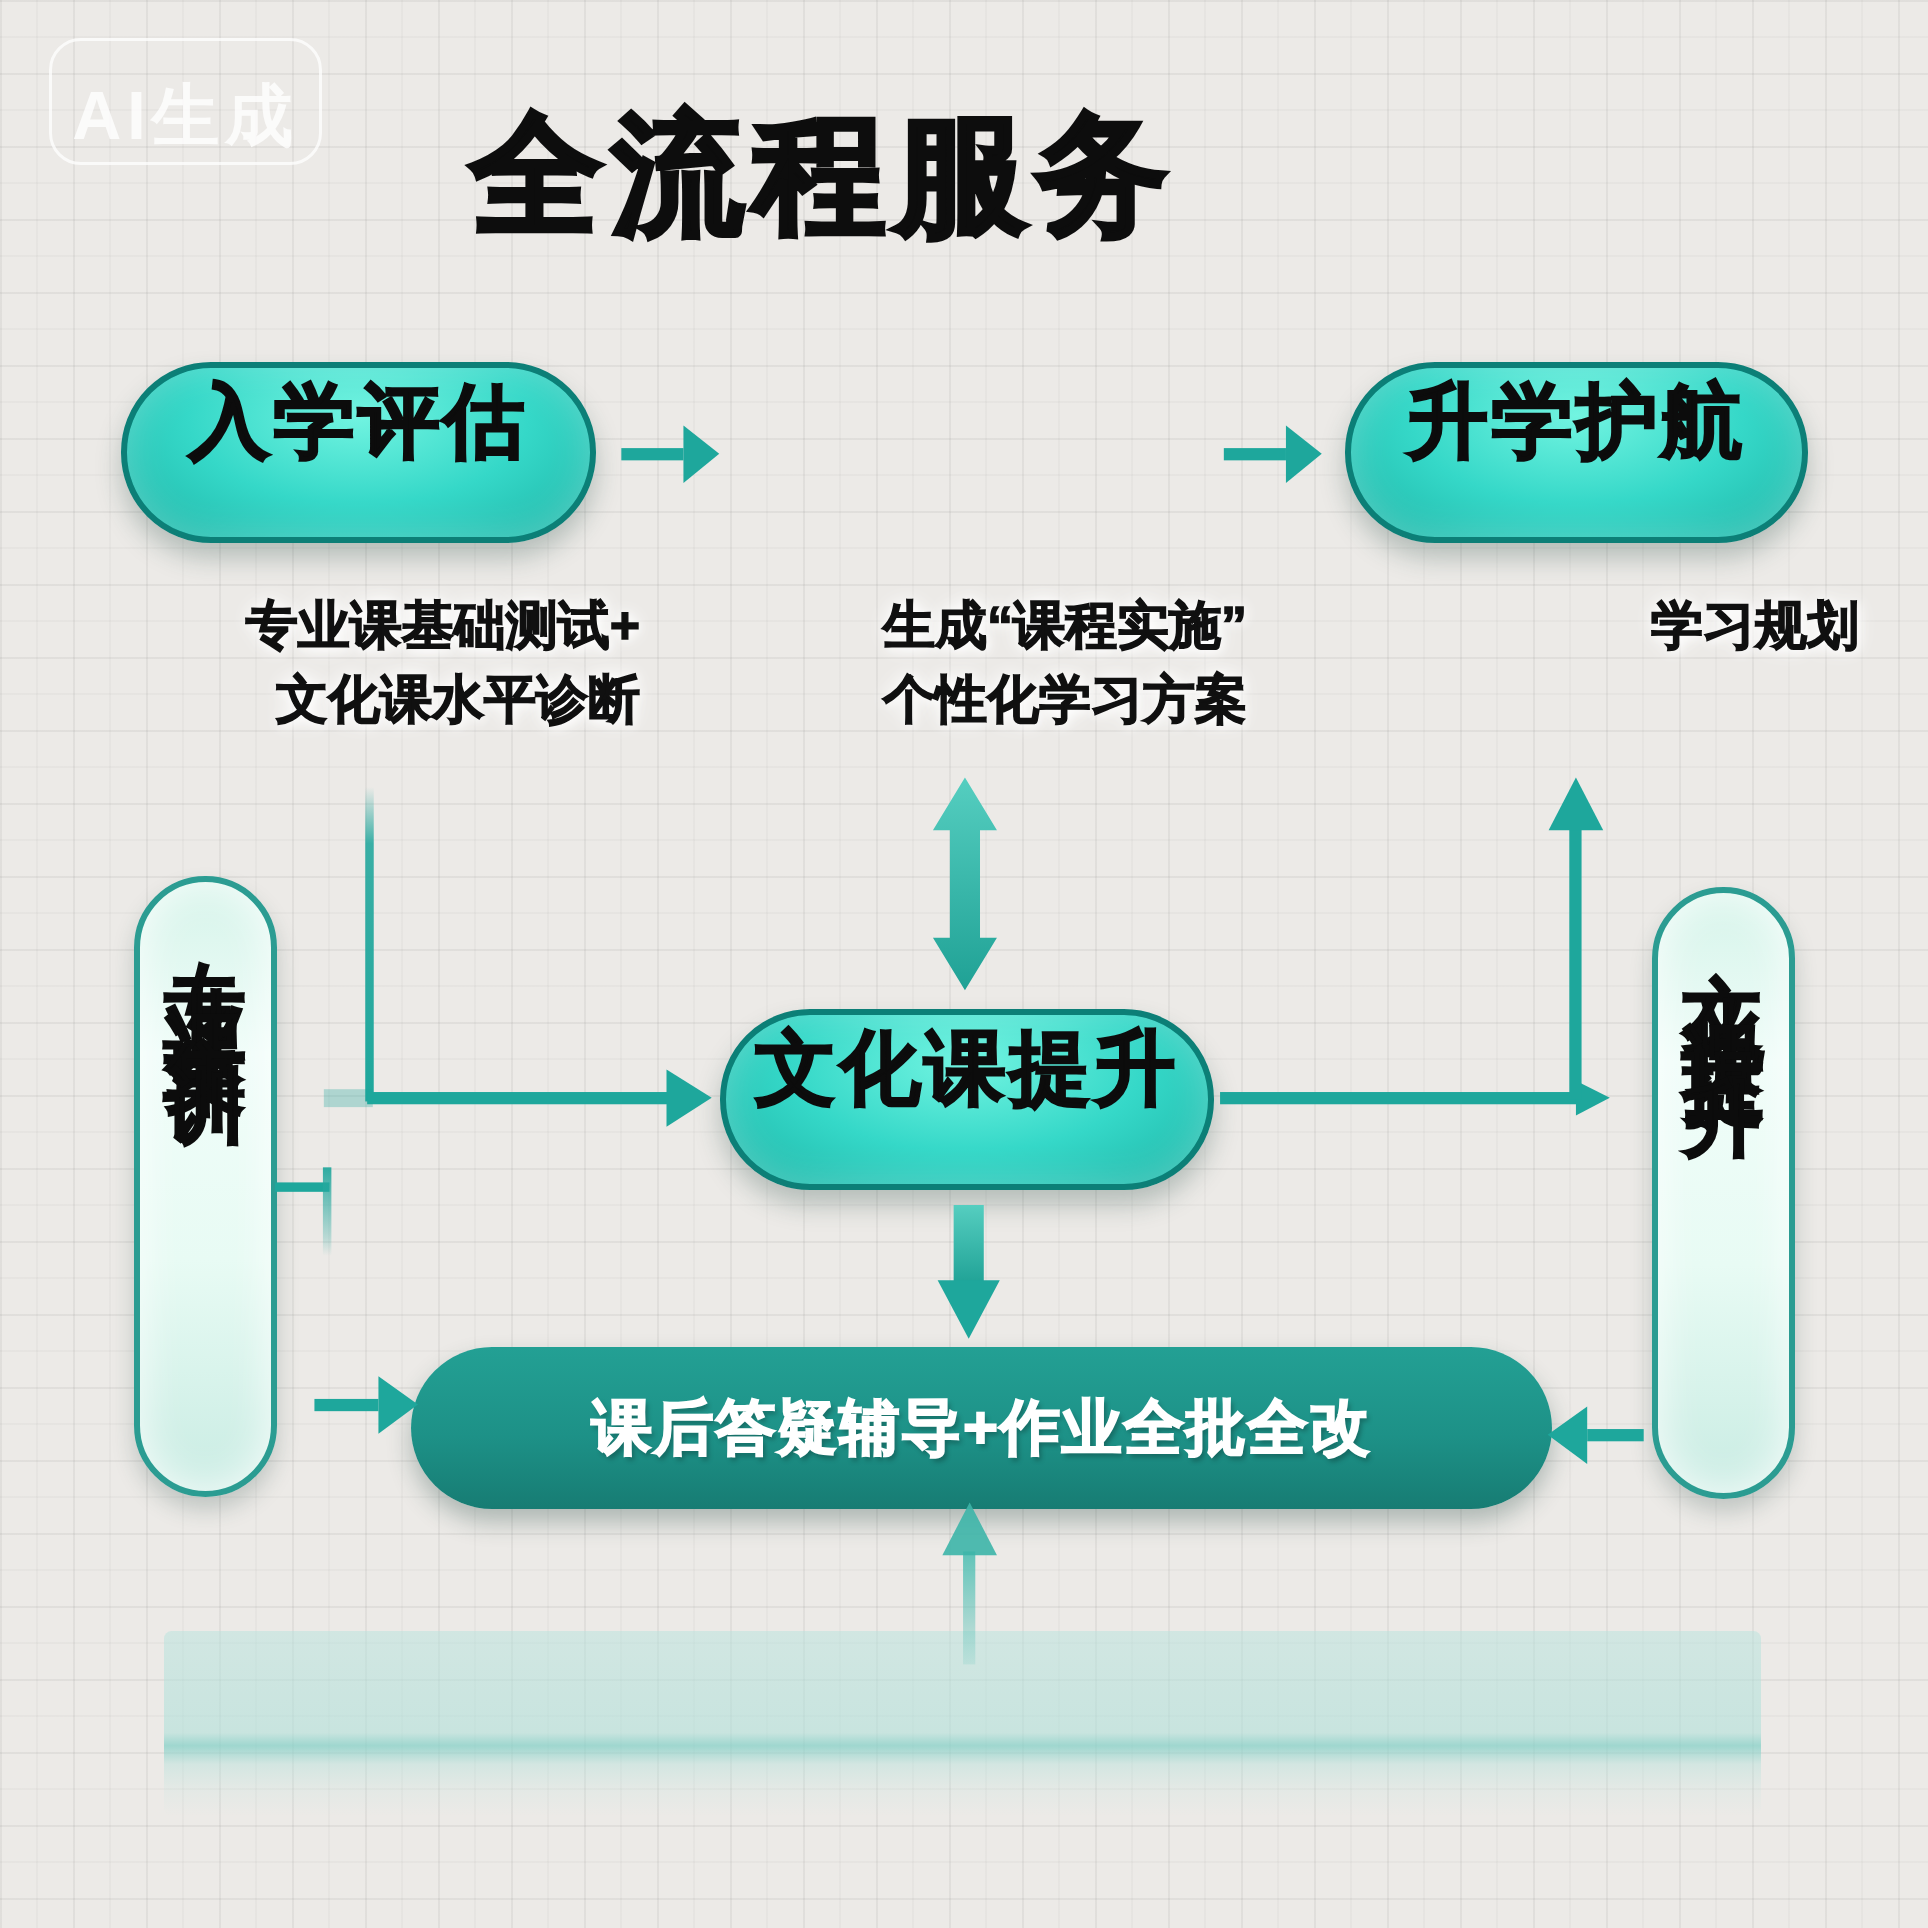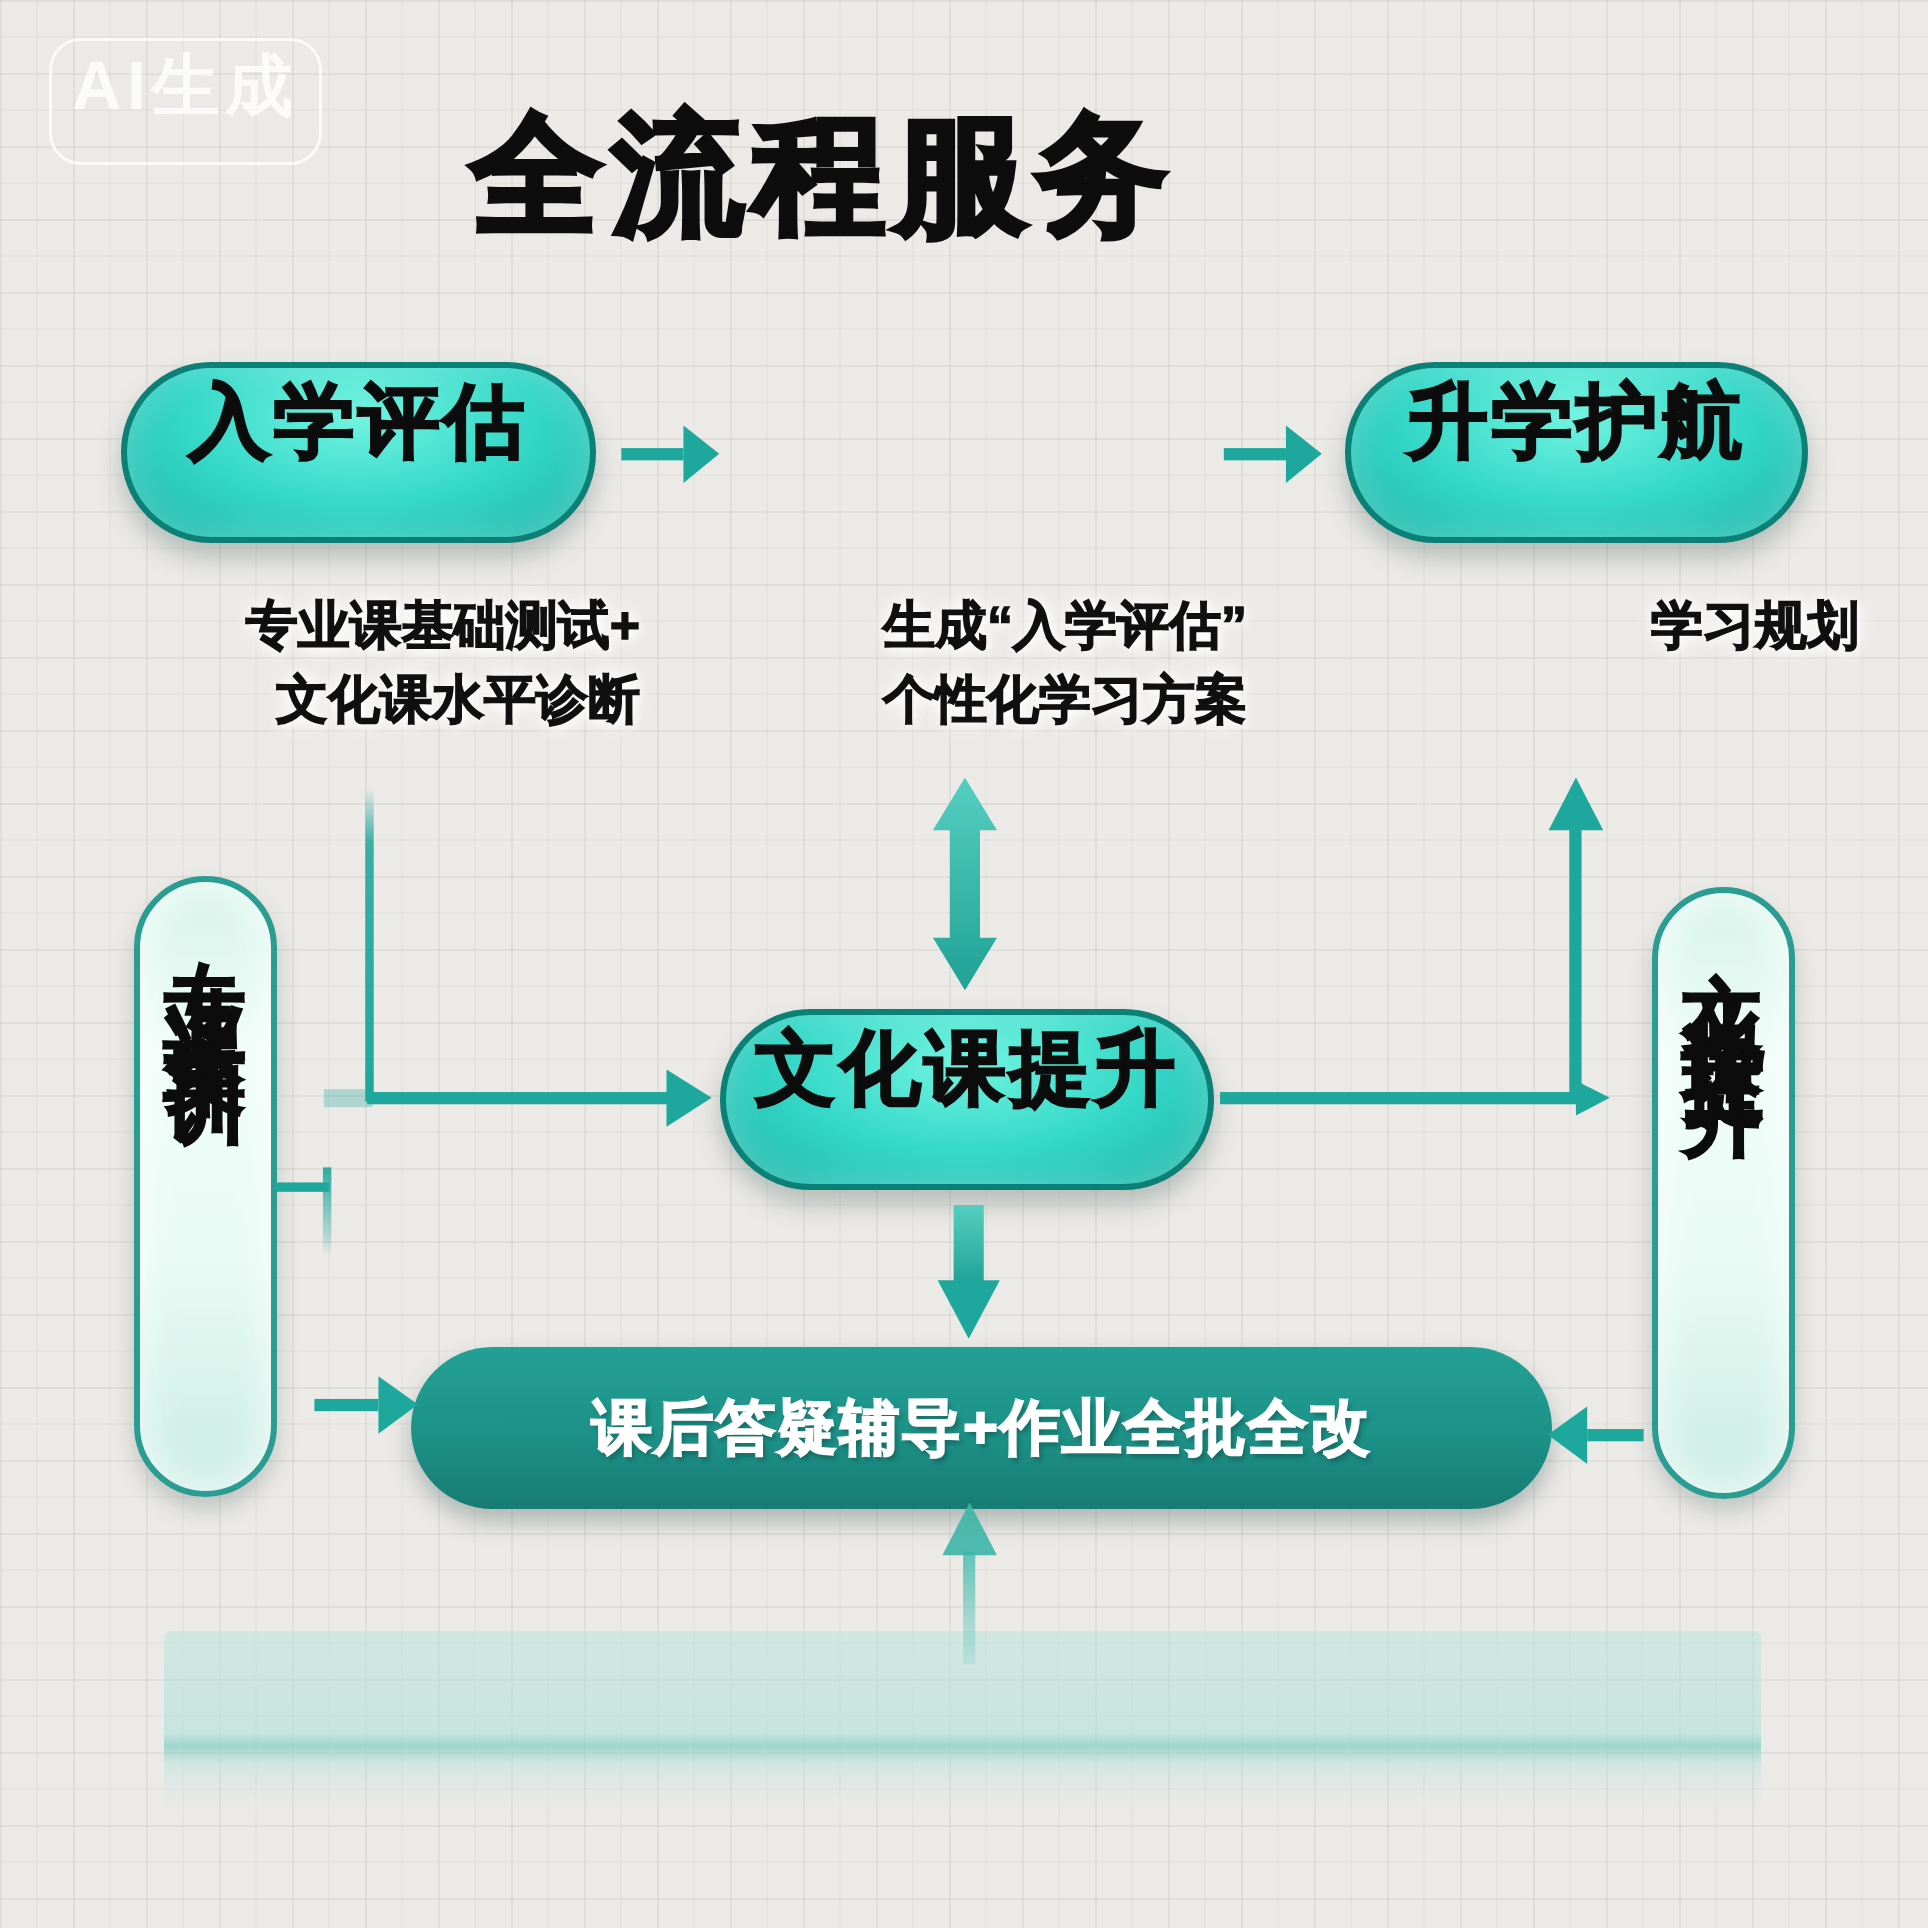--- a/index.html
+++ b/index.html
@@ -11,21 +11,21 @@
       repeating-linear-gradient(to right, rgba(120,120,118,.10) 0 1.9px, transparent 1.9px 73px),
       repeating-linear-gradient(to bottom, rgba(120,120,118,.10) 0 1.9px, transparent 1.9px 73px),
       repeating-linear-gradient(to right, transparent 0 36px, rgba(120,120,118,.05) 36px 38px, transparent 38px 73px),
       repeating-linear-gradient(to bottom, transparent 0 36px, rgba(120,120,118,.05) 36px 38px, transparent 38px 73px);
   }
   .abs{position:absolute;}
   
   .ai-badge{
     left:49px;top:38px;width:267px;height:121px;
     border:3.8px solid rgba(255,255,255,.75);border-radius:32px;
-    display:flex;align-items:flex-start;justify-content:center;
+    display:flex;align-items:flex-end;justify-content:center;
     color:rgba(255,255,255,.78);font-size:68px;font-weight:700;letter-spacing:5.6px;
   }
   
   .title{
     left:0;top:87px;width:1648px;text-align:center;
     font-size:132px;font-weight:900;color:#0d0d0d;
     -webkit-text-stroke:4.7px #0d0d0d;letter-spacing:9.4px;
   }
   
   .pill{
@@ -103,21 +103,21 @@
   </div>
   <div class="abs pill bright" style="left:1345px;top:362px;width:463px;height:181px">
     <span>升学护航</span>
   </div>
 
   <div class="abs desc" style="left:75px;top:589px;width:565px">
     <span class="line">专业课基础测试+</span>
     <span class="line">文化课水平诊断</span>
   </div>
   <div class="abs desc" style="left:682px;top:589px;width:565px">
-    <span class="line">生成“入学评估”</span>
+    <span class="line">生成“课程实施”</span>
     <span class="line">个性化学习方案</span>
   </div>
   <div class="abs desc" style="left:1294px;top:589px;width:565px">
     <span class="line">学习规划</span>
   </div>
 
   <div class="abs pill bright" style="left:720px;top:1009px;width:494px;height:181px">
     <span>文化课提升</span>
   </div>
 

